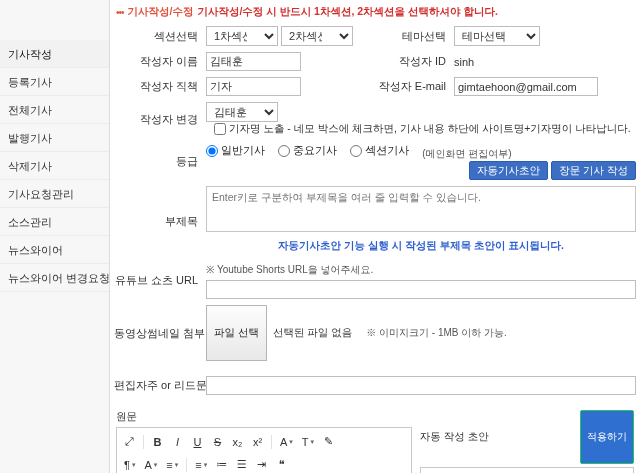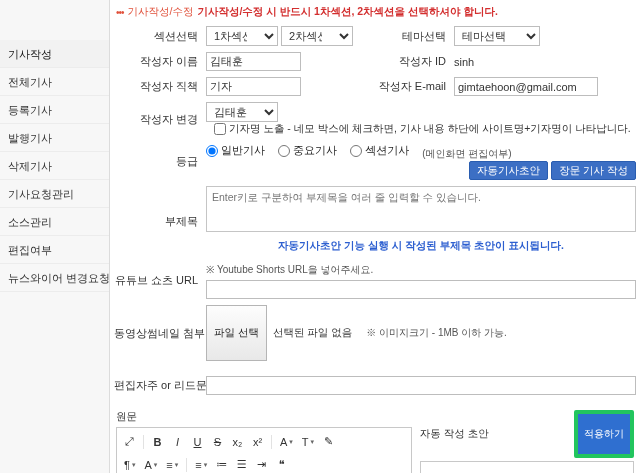--- a/index.html
+++ b/index.html
@@ -42,21 +42,21 @@
     overflow: hidden;
   }
   .notice-bar {
     display: flex;
     align-items: center;
     gap: 4px;
     padding: 5px 6px 4px 6px;
     font-size: 10.5px;
   }
   .notice-dots { color: #e0503a; letter-spacing: -1px; font-size: 10px; }
-  .notice-title { color: #e0503a; font-weight: normal; }
+  .notice-title { color: #e0503a; font-weight: bold; }
   .notice-text { color: #d32f2f; font-weight: bold; }
 
   table.form { width: 100%; border-collapse: collapse; table-layout: fixed; }
   table.form td { vertical-align: middle; padding: 3px 4px; }
   td.label {
     width: 92px;
     text-align: right;
     padding-right: 8px;
     color: #333;
     font-size: 11px;
@@ -180,40 +180,40 @@
     color: #2d5fd0;
     font-weight: bold;
     font-size: 10.5px;
     text-align: center;
     padding-top: 30px;
   }
   .apply-btn {
     background: #2f6fd0;
     color: #fff;
     font-size: 10px;
-    border: 4px solid #22c55e;
+    border: 1px solid #22c55e;
     border-radius: 2px;
-    padding: 13px 6px;
+    padding: 19px 6px;
     cursor: pointer;
   }
 </style>
 </head>
 <body>
 
 <div class="app">
 
   <div class="sidebar">
     <div class="sidebar-item active"><span>기사작성</span></div>
+    <div class="sidebar-item"><span>등록기사</span></div>
     <div class="sidebar-item"><span>전체기사</span></div>
-    <div class="sidebar-item"><span>등록기사</span></div>
     <div class="sidebar-item"><span>발행기사</span></div>
     <div class="sidebar-item"><span>삭제기사</span></div>
     <div class="sidebar-item"><span>기사요청관리</span></div>
     <div class="sidebar-item"><span>소스관리</span></div>
-    <div class="sidebar-item"><span>편집여부</span></div>
+    <div class="sidebar-item"><span>뉴스와이어</span></div>
     <div class="sidebar-item"><span>뉴스와이어 변경요청기사</span></div>
   </div>
 
   <div class="main">
 
     <div class="notice-bar">
       <span class="notice-dots">•••</span>
       <span class="notice-title">기사작성/수정</span>
       <span class="notice-text">기사작성/수정 시 반드시 1차섹션, 2차섹션을 선택하셔야 합니다.</span>
     </div>

